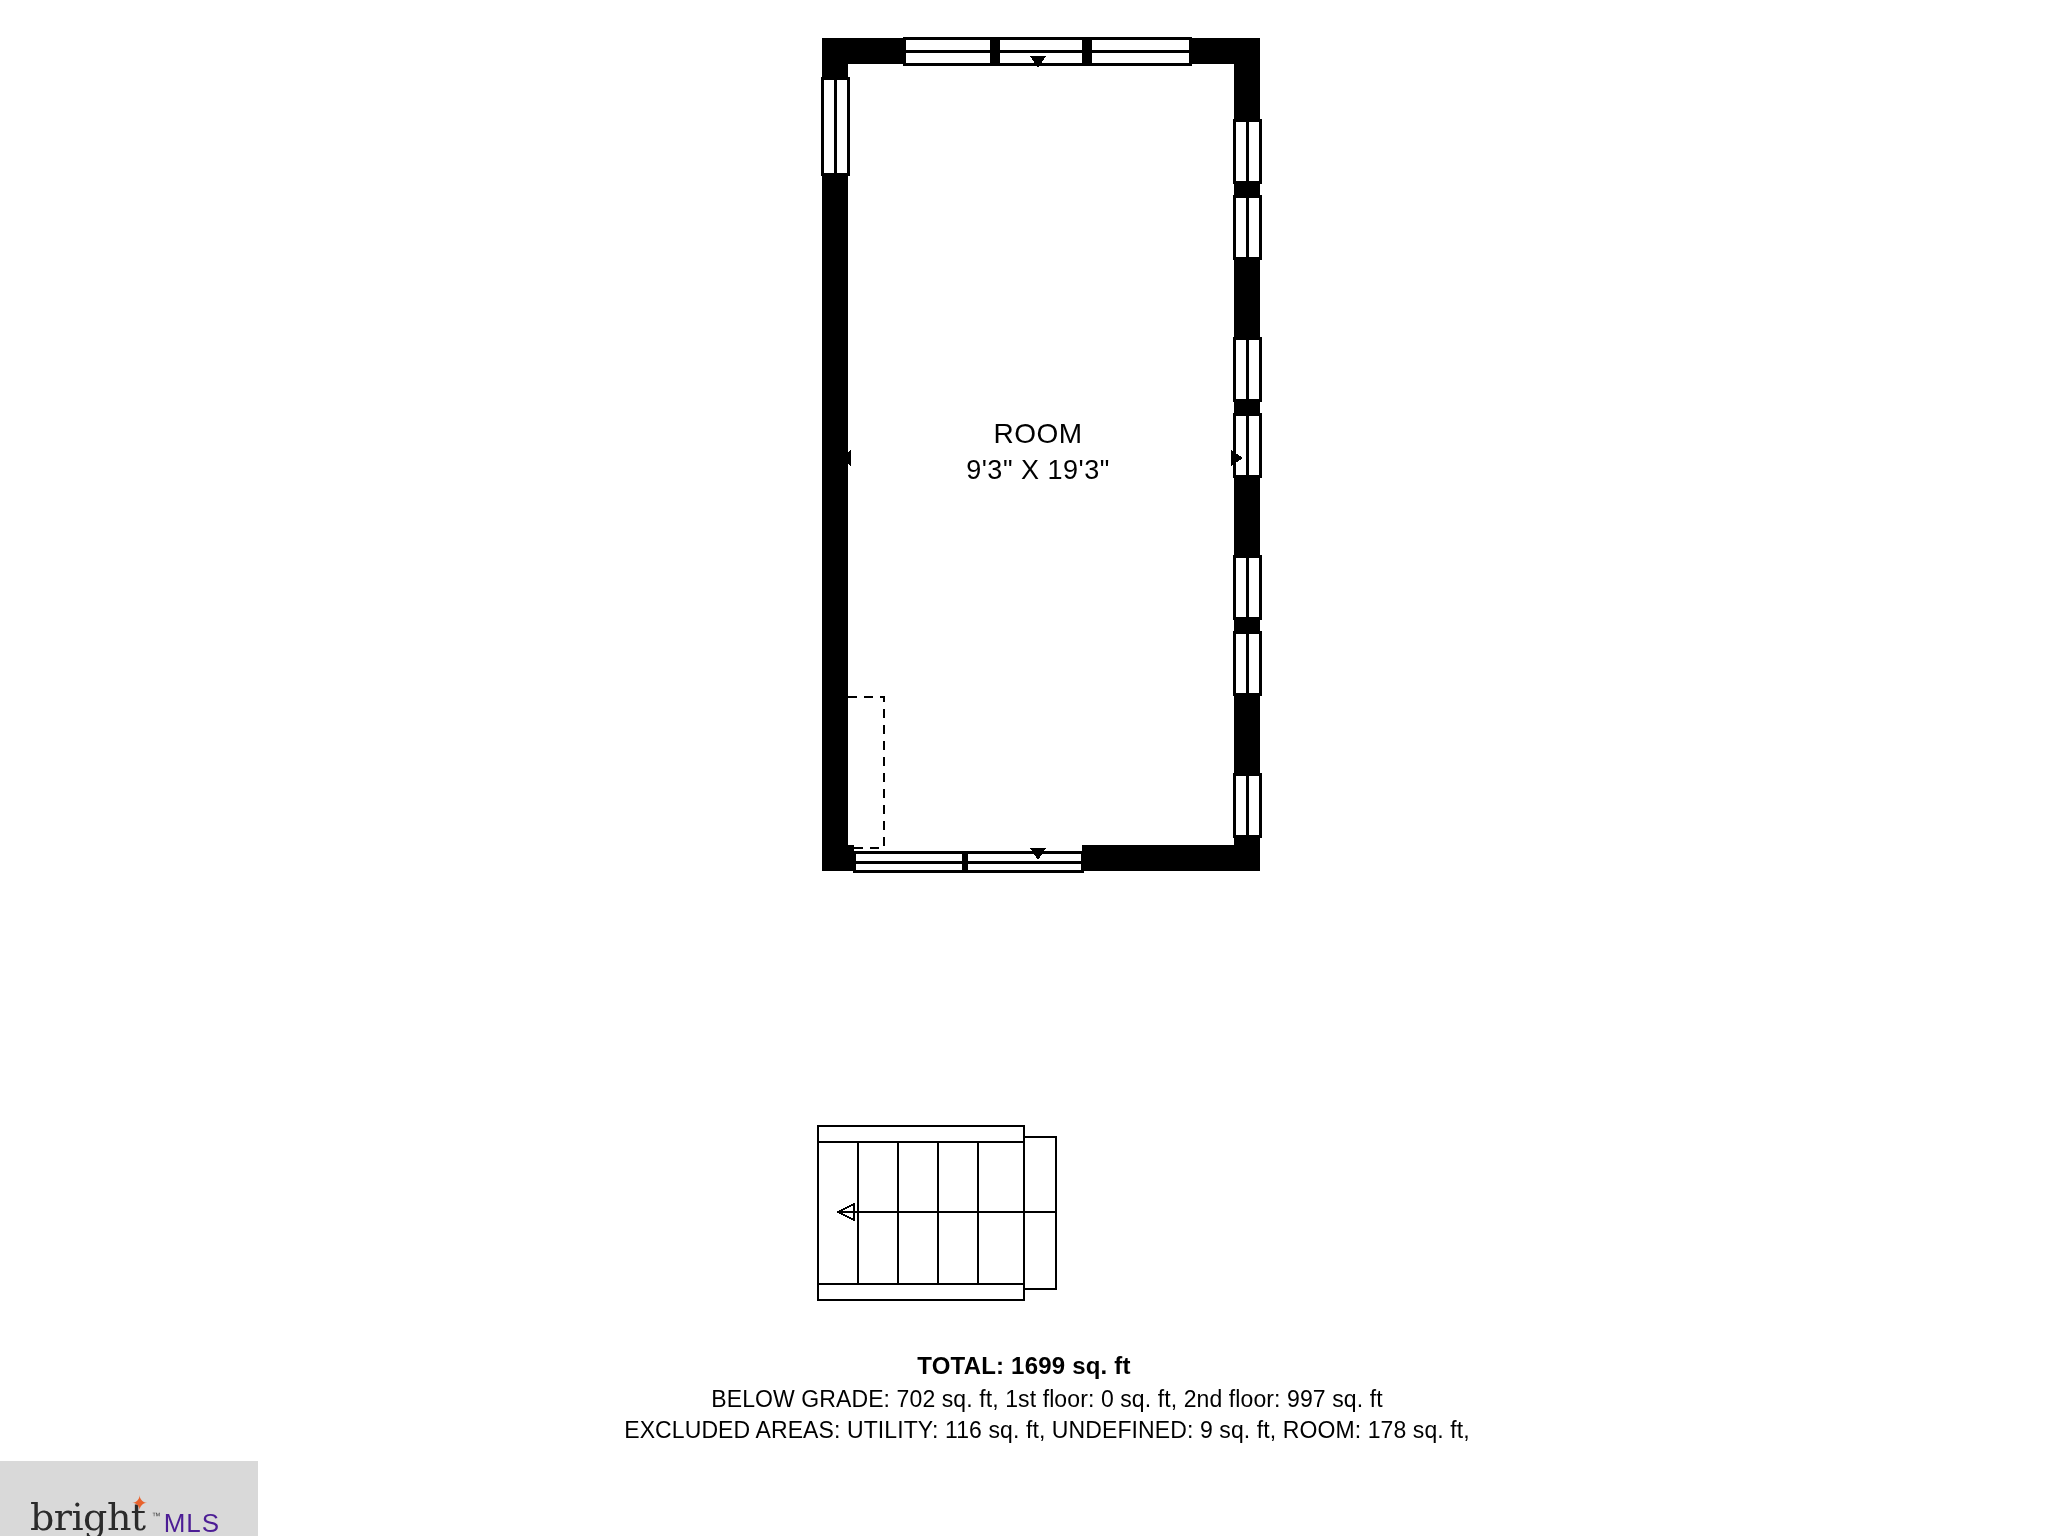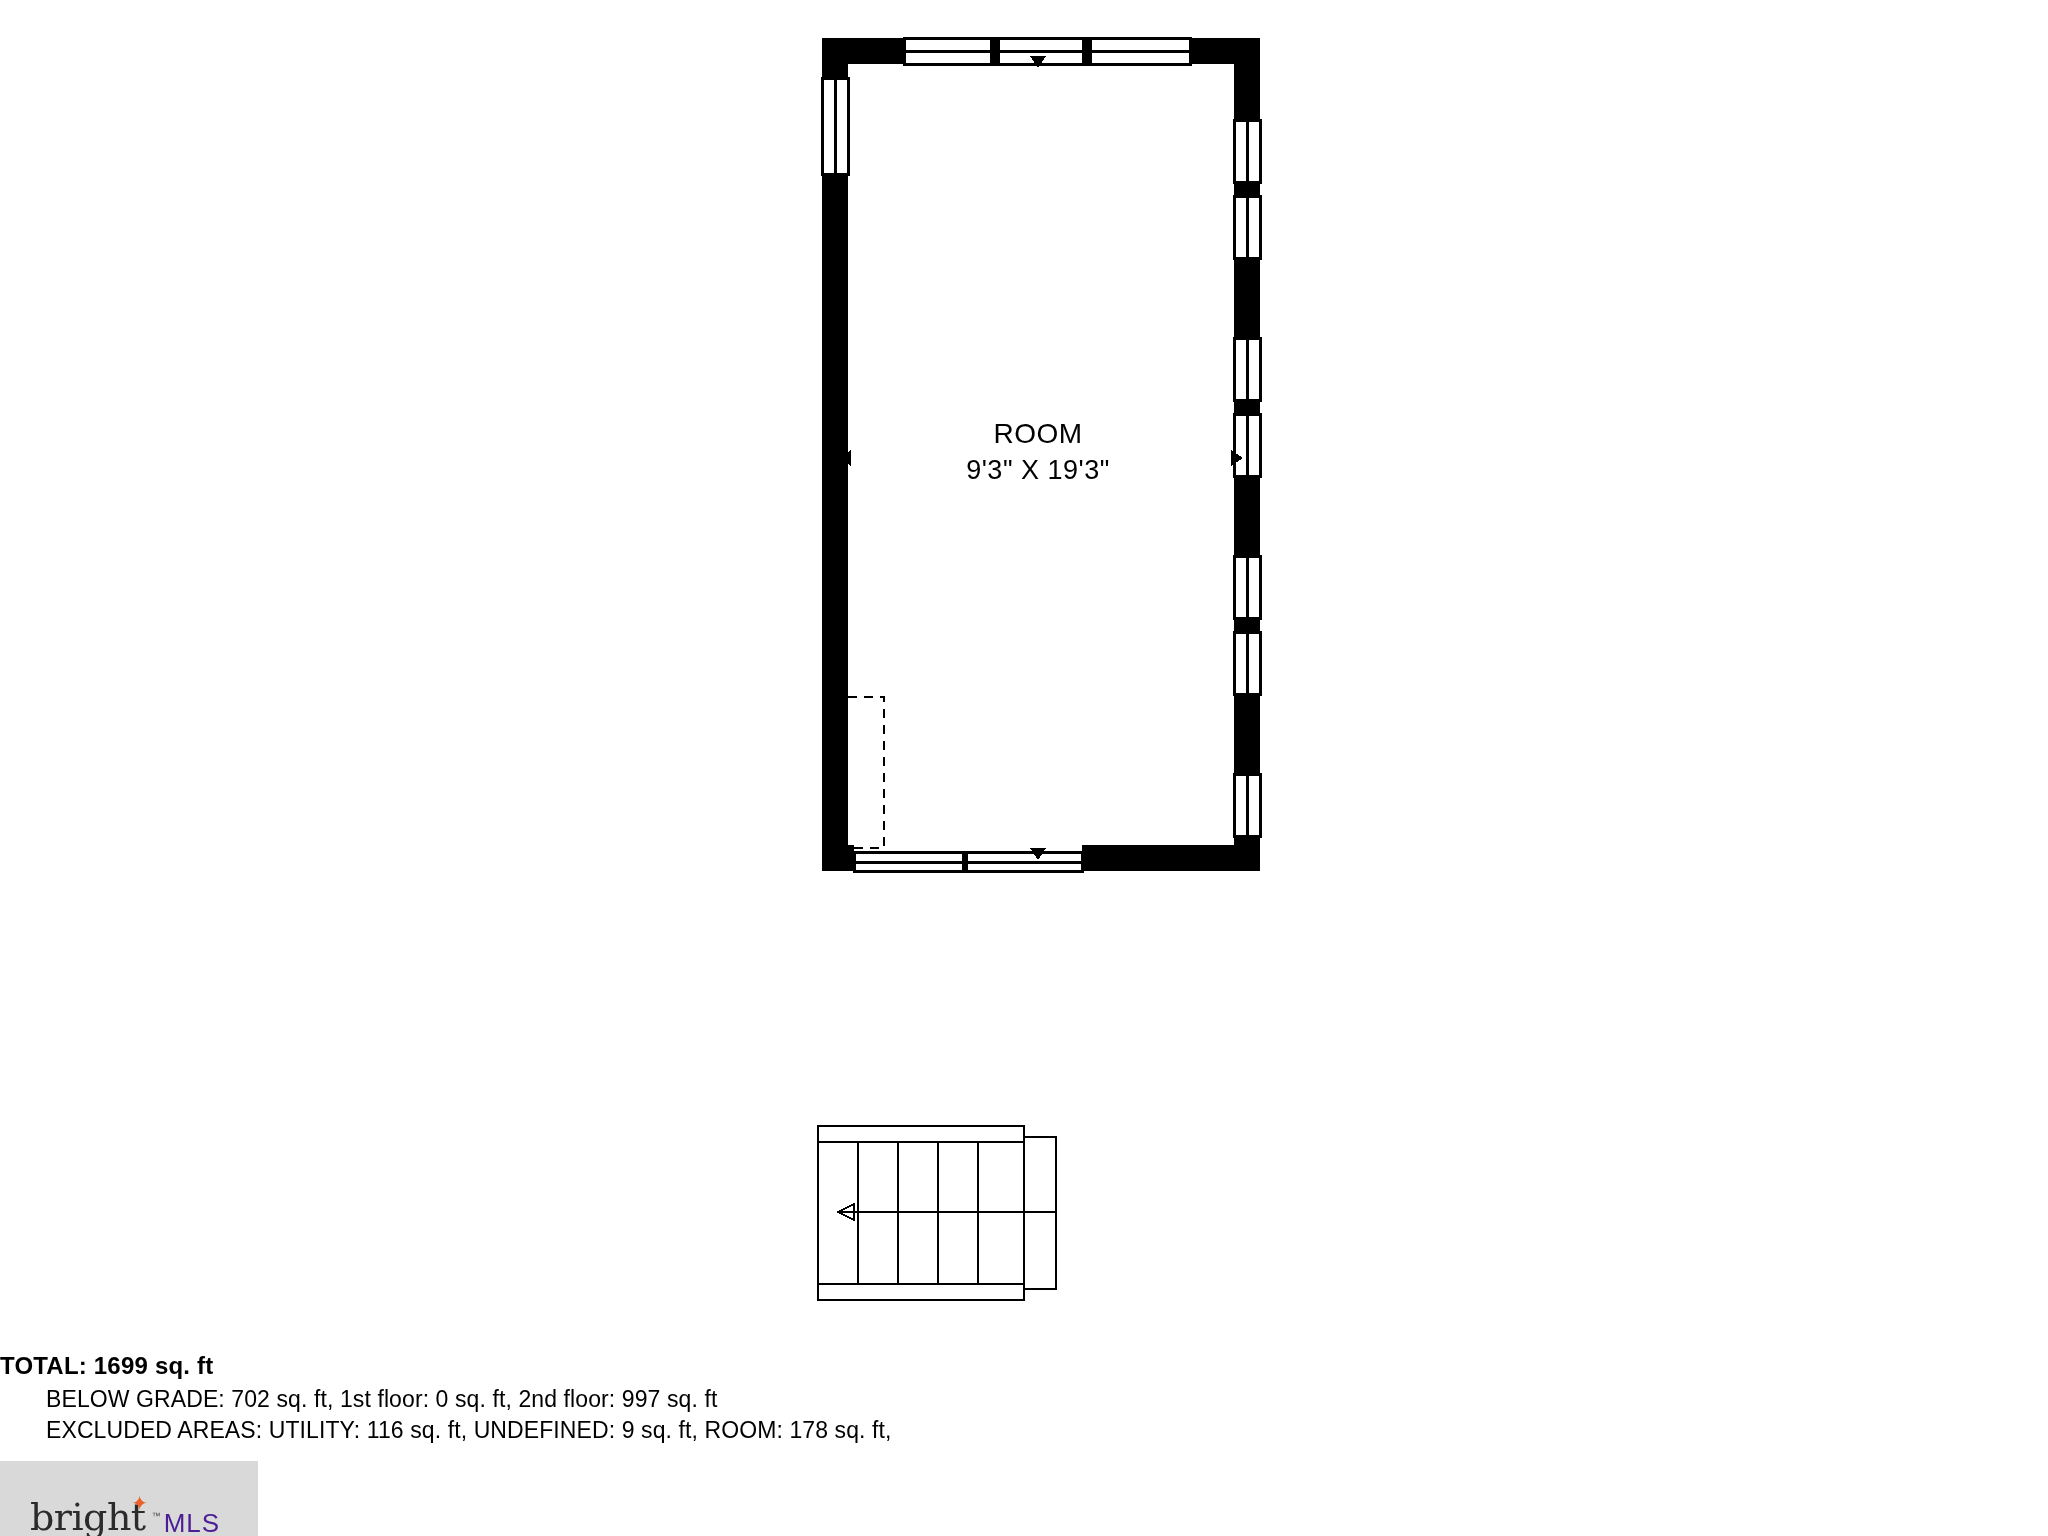--- a/index.html
+++ b/index.html
@@ -44,20 +44,21 @@
     letter-spacing: 0.5px;
     display: block;
   }
 
   
   #summary {
     position: absolute;
     left: 0;
     top: 1352px;
     width: 2048px;
+    text-align: center;
   }
   #summary .total {
     font-size: 24px;
     font-weight: bold;
     letter-spacing: 0.2px;
     margin-bottom: 4px;
   }
   #summary .line {
     font-size: 23px;
     font-weight: 400;

